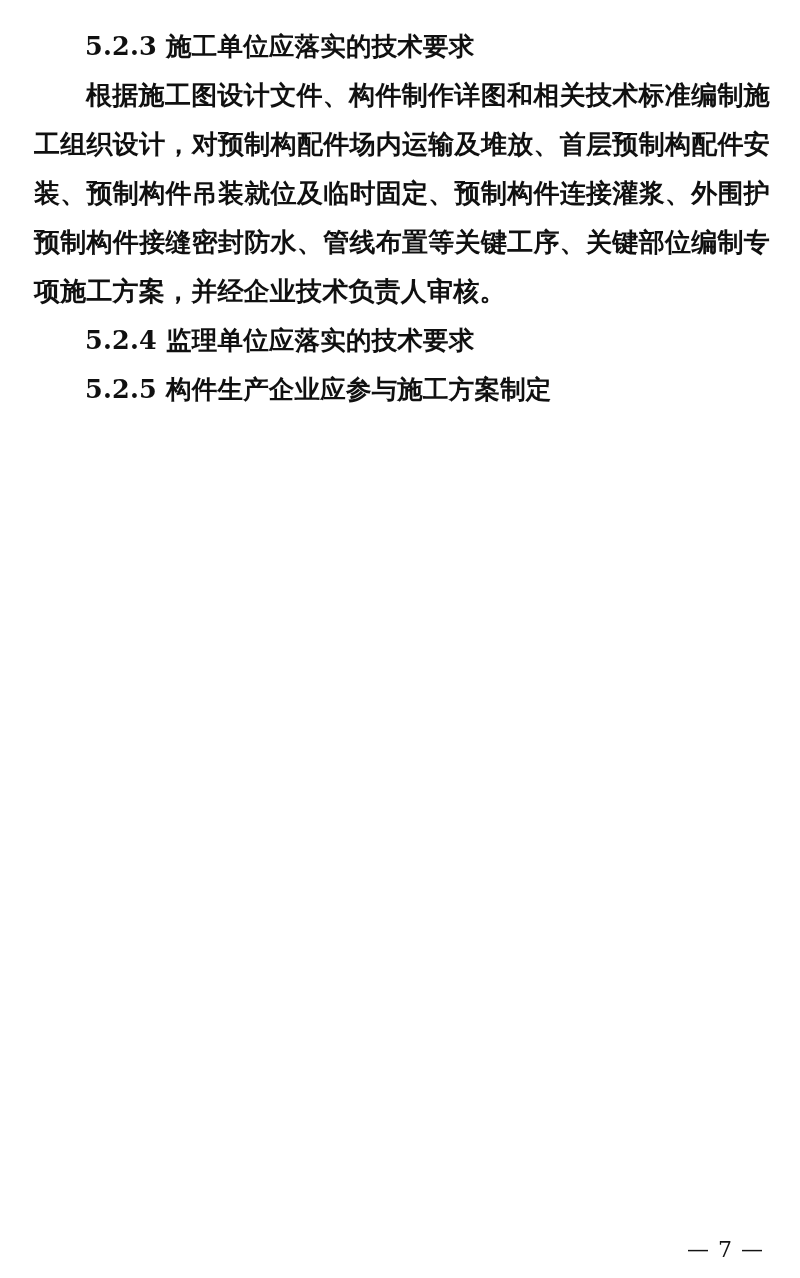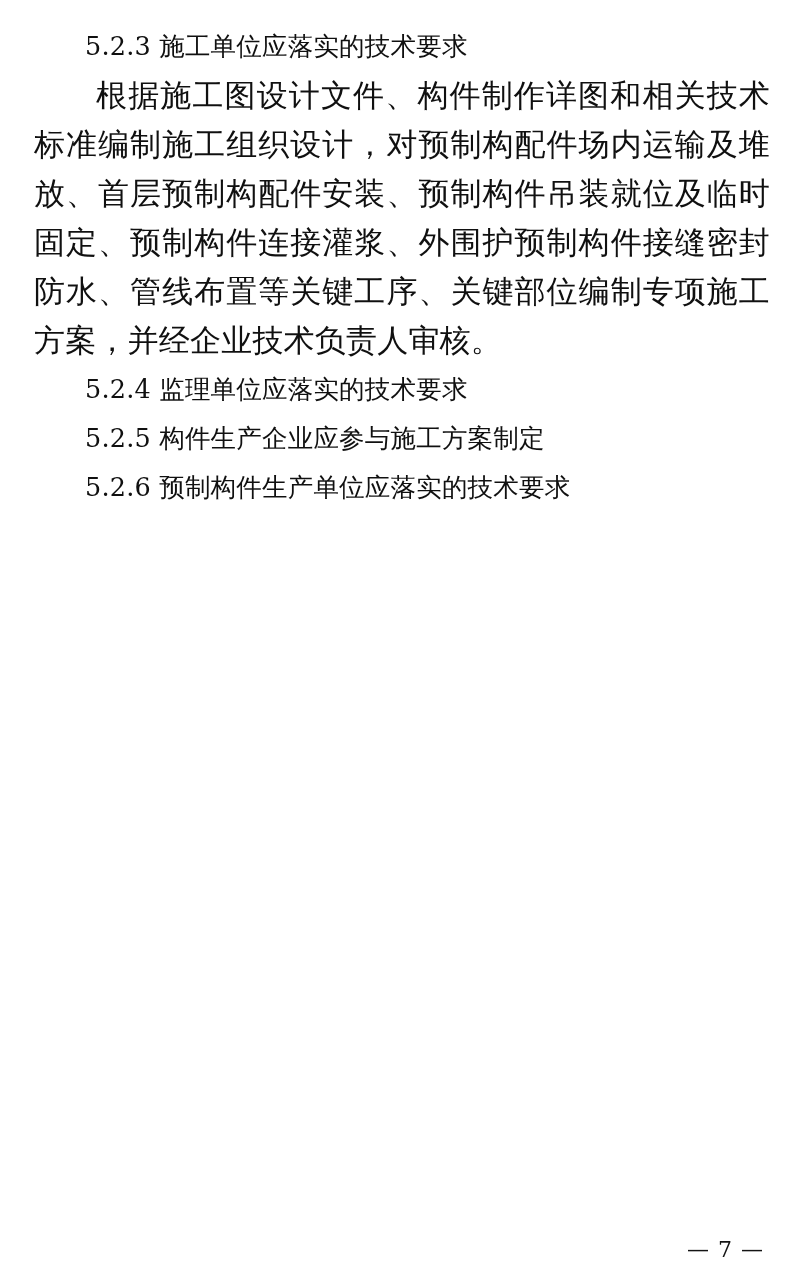--- a/index.html
+++ b/index.html
@@ -28,28 +28,29 @@
     letter-spacing: 0.2px;
     text-align: justify;
     text-justify: inter-ideograph;
   }
   .heading {
     margin: 0;
     padding: 0;
     text-indent: 2em;
     font-size: 25.5px;
     line-height: 49px;
-    font-weight: normal;
+    font-weight: bold;
   }
   .para {
     margin: 0;
     padding: 0;
     text-indent: 2em;
-    font-size: 31px;
+    font-size: 26px;
     line-height: 49px;
+    font-weight: bold;
   }
   .page-number {
     position: absolute;
     right: 36px;
     bottom: 16px;
     font-size: 22px;
     letter-spacing: 1px;
     color: #141414;
   }
 </style>
@@ -59,19 +60,18 @@
 <div class="page">
   <div class="doc-body">
 
     <p class="heading">5.2.3 施工单位应落实的技术要求</p>
     <p class="para">根据施工图设计文件、构件制作详图和相关技术标准编制施工组织设计，对预制构配件场内运输及堆放、首层预制构配件安装、预制构件吊装就位及临时固定、预制构件连接灌浆、外围护预制构件接缝密封防水、管线布置等关键工序、关键部位编制专项施工方案，并经企业技术负责人审核。</p>
 
     <p class="heading">5.2.4 监理单位应落实的技术要求</p>
 
     <p class="heading">5.2.5 构件生产企业应参与施工方案制定</p>
 
-    <p class="heading">5.2.6 预制构件生产单位应落实的技术要求</p>
 
 
   </div>
 
   <div class="page-number">— 7 —</div>
 </div>
 
 </body></html>

